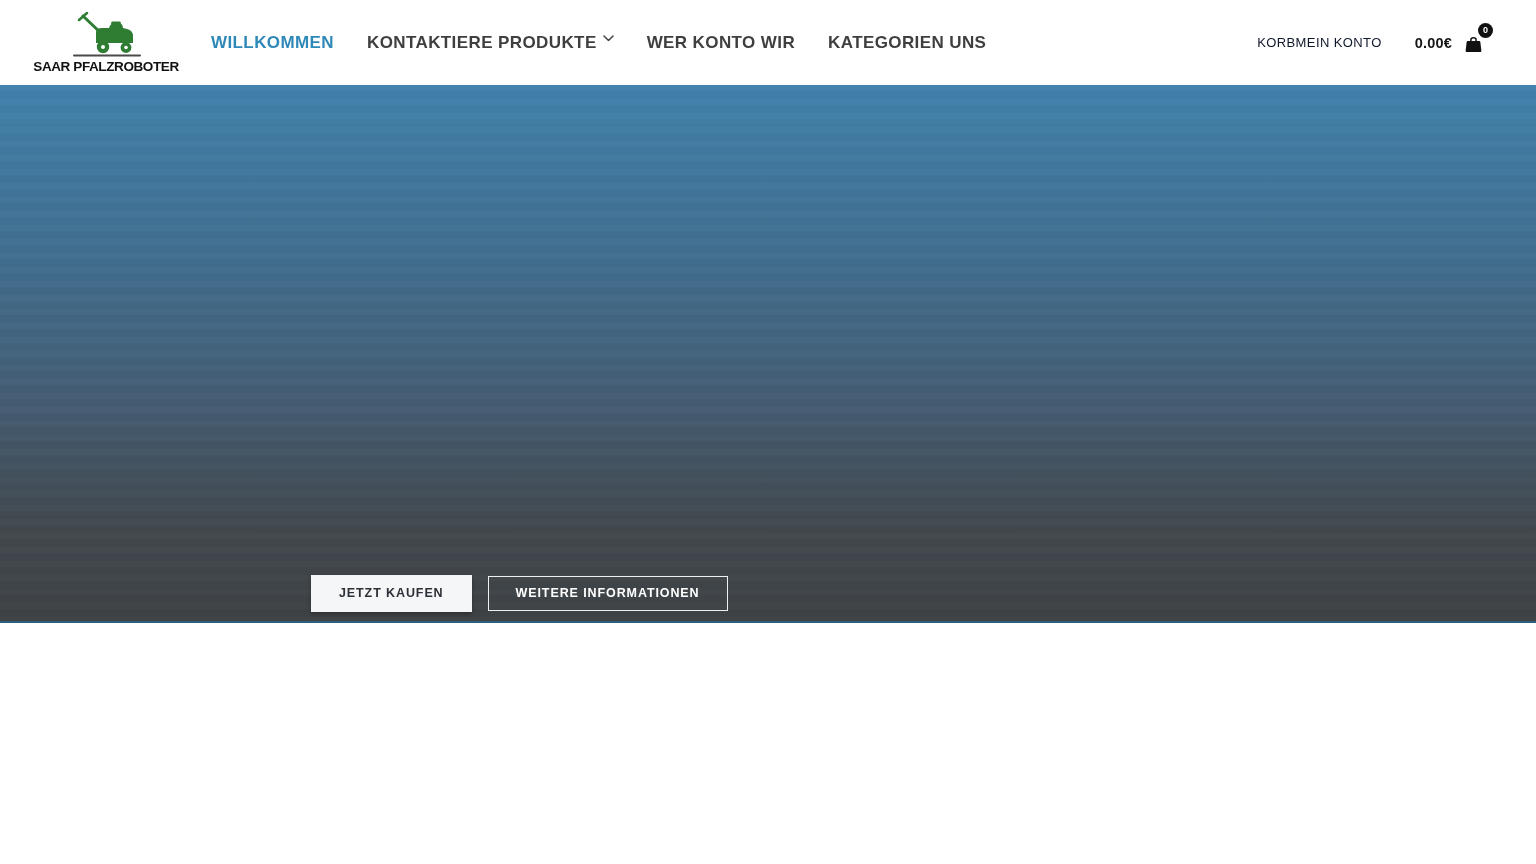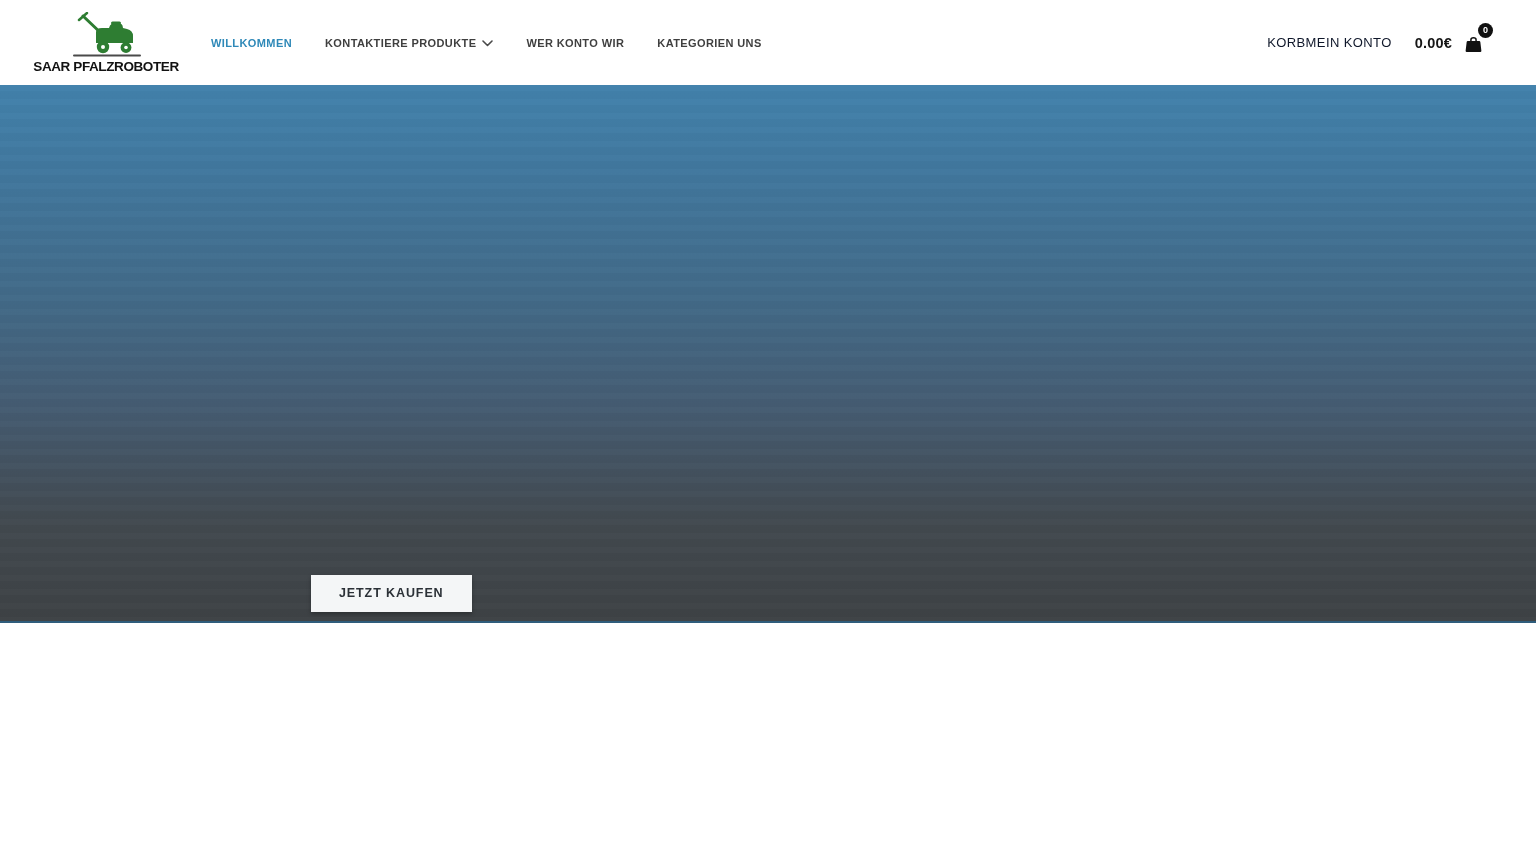--- a/index.html
+++ b/index.html
@@ -40,28 +40,27 @@
     text-align: center;
   }
 
   nav.main-nav {
     display: flex;
     align-items: center;
     gap: 33px;
     margin-left: 44px;
   }
   .nav-item {
-    font-size: 11px;
+    font-size: 17px;
     font-weight: 600;
     letter-spacing: 0.4px;
     color: #3f3f3f;
     text-decoration: none;
     cursor: pointer;
     display: flex;
-    align-items: center;
     gap: 6px;
     white-space: nowrap;
   }
   .nav-item.active { color: #2f89b8; }
   .chevron { display: inline-block; line-height: 0; margin-top: 2px; }
 
   .header-spacer { flex: 1; }
 
   .header-right {
     display: flex;
@@ -75,21 +74,21 @@
     text-decoration: none;
     cursor: pointer;
     white-space: nowrap;
   }
   .header-link + .header-link { }
 
   .cart-total {
     font-size: 14.5px;
     font-weight: 700;
     color: #161616;
-    margin-left: 23px;
+    margin-left: 33px;
     letter-spacing: 0.2px;
   }
   .cart-button {
     position: relative;
     margin-left: 11px;
     cursor: pointer;
     display: inline-block;
     line-height: 0;
     padding-top: 4px;
   }
@@ -233,14 +232,15 @@
         </svg>
       </span>
       <span class="cart-badge">0</span>
     </span>
   </div>
 </header>
 
 <section class="hero">
   <div class="hero-buttons">
     <a class="btn btn-primary">JETZT KAUFEN</a>
+    <a class="btn btn-outline">WEITERE INFORMATIONEN</a>
   </div>
 </section>
 
 </body></html>

